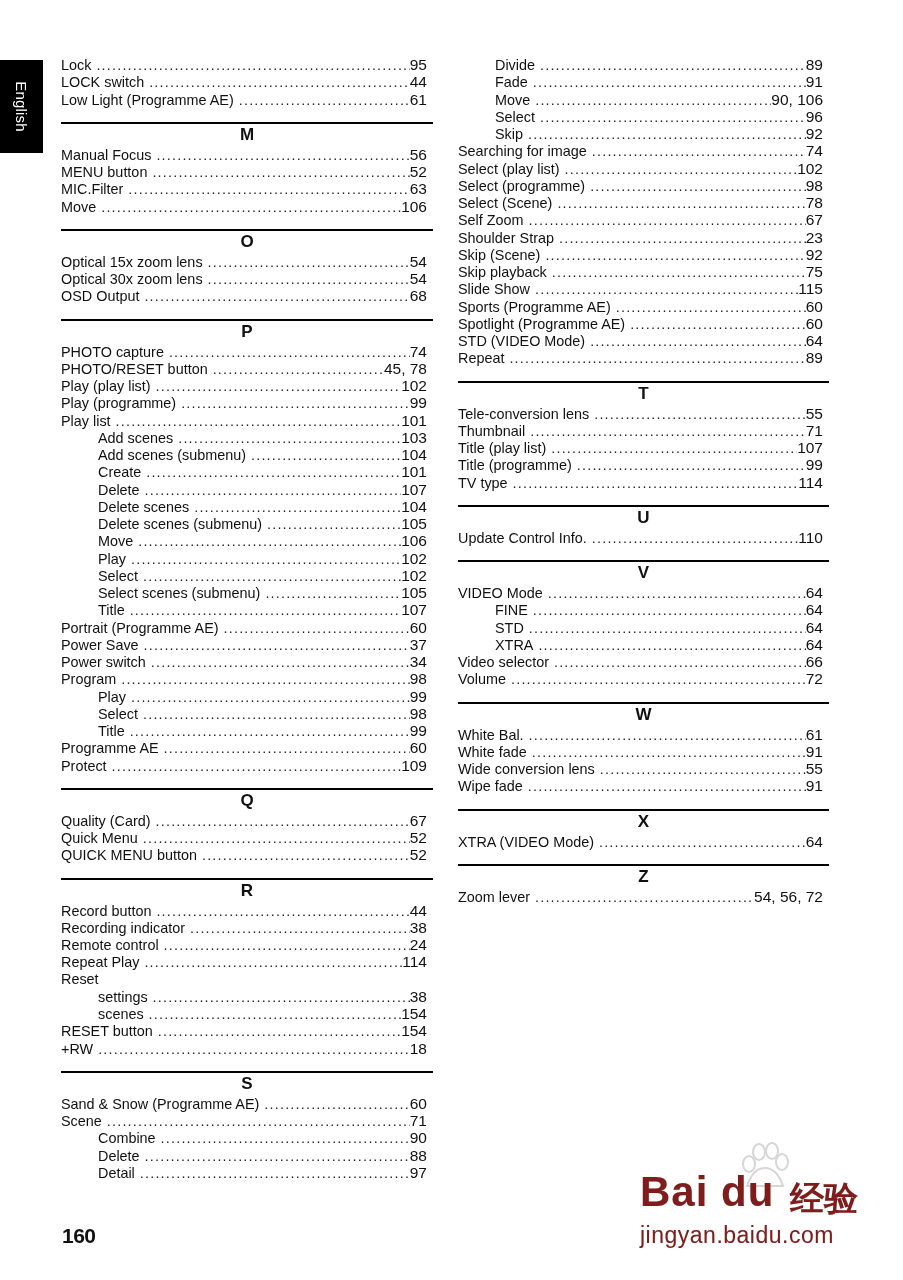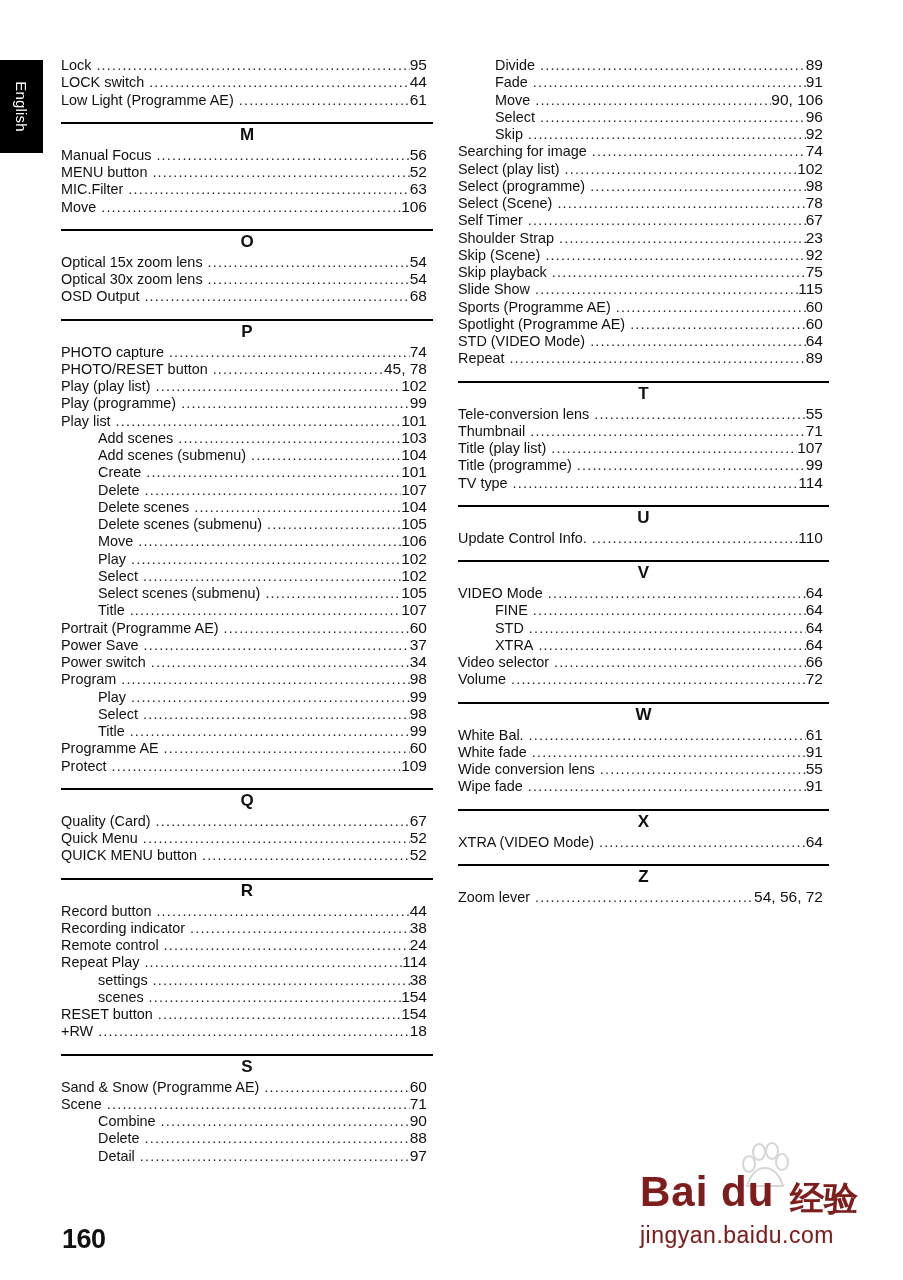--- a/index.html
+++ b/index.html
@@ -34,21 +34,21 @@
   }
   .entry .page { flex: 0 0 auto; font-size: 15.5px; }
   .section { margin-top: 14px; }
   .section-header {
     border-top: 2px solid #000; text-align: center;
     font-weight: bold; font-size: 17px; line-height: 20px; height: 21px;
     padding-top: 1px;
   }
   .page-number {
     position: absolute; left: 62px; top: 1224px;
-    font-weight: bold; font-size: 27px; letter-spacing: -0.5px;
+    font-weight: bold; font-size: 21px; letter-spacing: -0.5px;
   }
   .watermark {
     position: absolute; left: 640px; top: 1140px; width: 230px; height: 110px;
     color: #7f1d1d; text-shadow: 0 0 1px #cfcfcf;
   }
   .watermark .paw {
     position: absolute; left: 95px; top: 2px; width: 60px; height: 45px;
   }
   .watermark .brand {
     position: absolute; left: 0; top: 28px;
@@ -286,20 +286,23 @@
       <div class="entry">
         <span class="term">Remote control</span>
         <span class="dots"></span>
         <span class="page">24</span>
       </div>
       <div class="entry">
         <span class="term">Repeat Play</span>
         <span class="dots"></span>
         <span class="page">114</span>
       </div>
+      <div class="entry">
+        <span class="term">Reset</span>
+      </div>
       <div class="entry sub">
         <span class="term">settings</span>
         <span class="dots"></span>
         <span class="page">38</span>
       </div>
       <div class="entry sub">
         <span class="term">scenes</span>
         <span class="dots"></span>
         <span class="page">154</span>
       </div>
@@ -383,21 +386,21 @@
       <span class="term">Select (programme)</span>
       <span class="dots"></span>
       <span class="page">98</span>
     </div>
     <div class="entry">
       <span class="term">Select (Scene)</span>
       <span class="dots"></span>
       <span class="page">78</span>
     </div>
     <div class="entry">
-      <span class="term">Self Timer</span>
+      <span class="term">Self Zoom</span>
       <span class="dots"></span>
       <span class="page">67</span>
     </div>
     <div class="entry">
       <span class="term">Shoulder Strap</span>
       <span class="dots"></span>
       <span class="page">23</span>
     </div>
     <div class="entry">
       <span class="term">Skip (Scene)</span>

